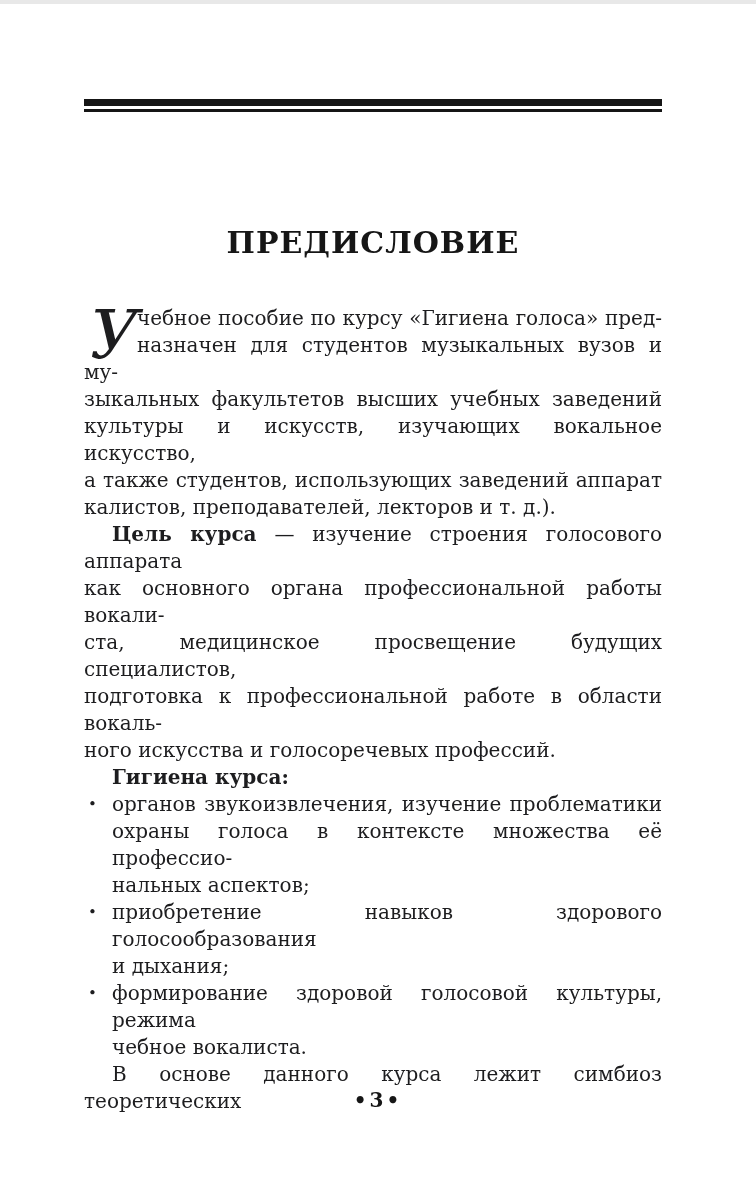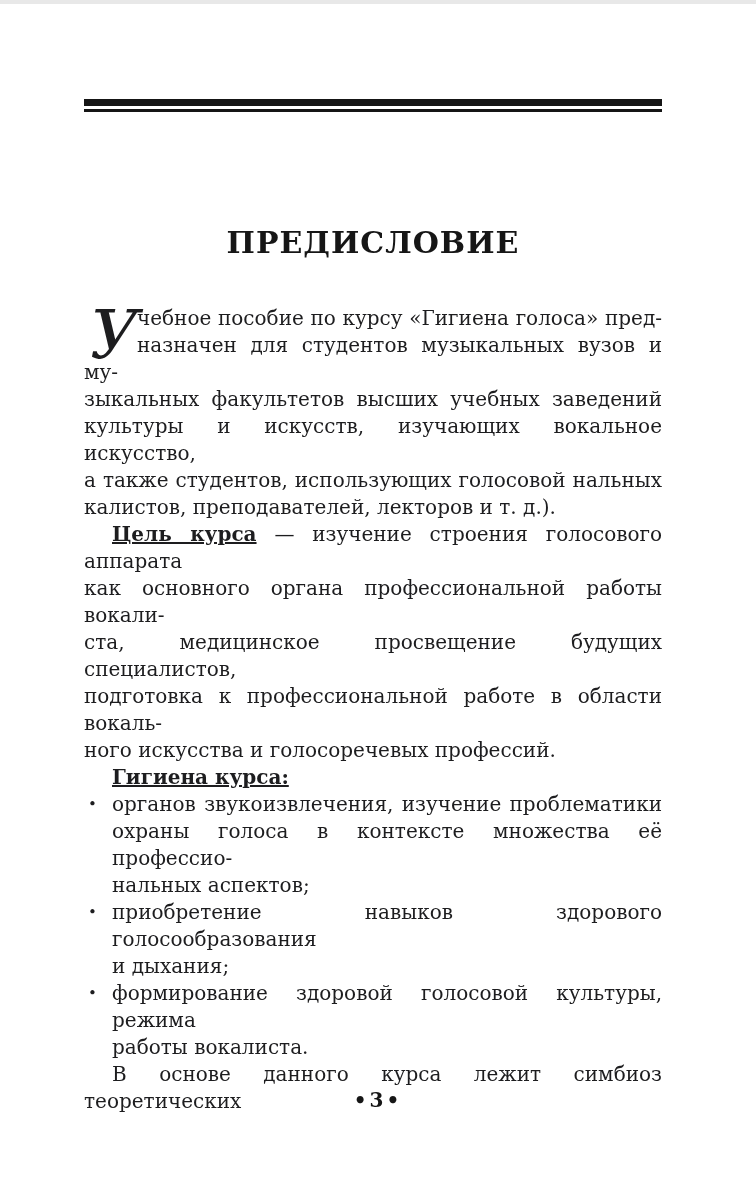--- a/index.html
+++ b/index.html
@@ -59,21 +59,21 @@
 
   .bullet { position: relative; padding-left: 28px; }
   .bullet .marker {
     position: absolute;
     left: 4px;
     top: 0;
     line-height: 27px;
     font-size: 15px;
   }
 
-  .lead { font-weight: bold; text-decoration: underline; }
+  .lead { font-weight: bold; }
 
   .page-number {
     position: absolute;
     left: 0;
     top: 1084px;
     width: 100%;
     text-align: center;
     font-weight: bold;
     font-size: 20px;
     letter-spacing: 3px;
@@ -94,21 +94,21 @@
     <h1 class="title">ПРЕДИСЛОВИЕ</h1>
 
     <div class="bodytext">
 
       <div class="para">
         <span class="dropcap">У</span>
         <div class="ln">чебное пособие по курсу «Гигиена голоса» пред-</div>
         <div class="ln">назначен для студентов музыкальных вузов и му-</div>
         <div class="ln">зыкальных факультетов высших учебных заведений</div>
         <div class="ln">культуры и искусств, изучающих вокальное искусство,</div>
-        <div class="ln">а также студентов, использующих голосовой нальных</div>
+        <div class="ln">а также студентов, использующих заведений аппарат</div>
         <div class="ln ln-last">калистов, преподавателей, лекторов и т. д.).</div>
       </div>
 
       <div class="para">
         <div class="ln ind"><span class="lead">Цель курса</span><span> — изучение строения голосового аппарата</span></div>
         <div class="ln">как основного органа профессиональной работы вокали-</div>
         <div class="ln">ста, медицинское просвещение будущих специалистов,</div>
         <div class="ln">подготовка к профессиональной работе в области вокаль-</div>
         <div class="ln ln-last">ного искусства и голосоречевых профессий.</div>
       </div>
@@ -126,21 +126,21 @@
 
       <div class="para bullet">
         <span class="marker">•</span>
         <div class="ln">приобретение навыков здорового голосообразования</div>
         <div class="ln ln-last">и дыхания;</div>
       </div>
 
       <div class="para bullet">
         <span class="marker">•</span>
         <div class="ln">формирование здоровой голосовой культуры, режима</div>
-        <div class="ln ln-last">работы вокалиста.</div>
+        <div class="ln ln-last">чебное вокалиста.</div>
       </div>
 
       <div class="para">
         <div class="ln ind">В основе данного курса лежит симбиоз теоретических</div>
 
       </div>
 
     </div>
   </div>
 

